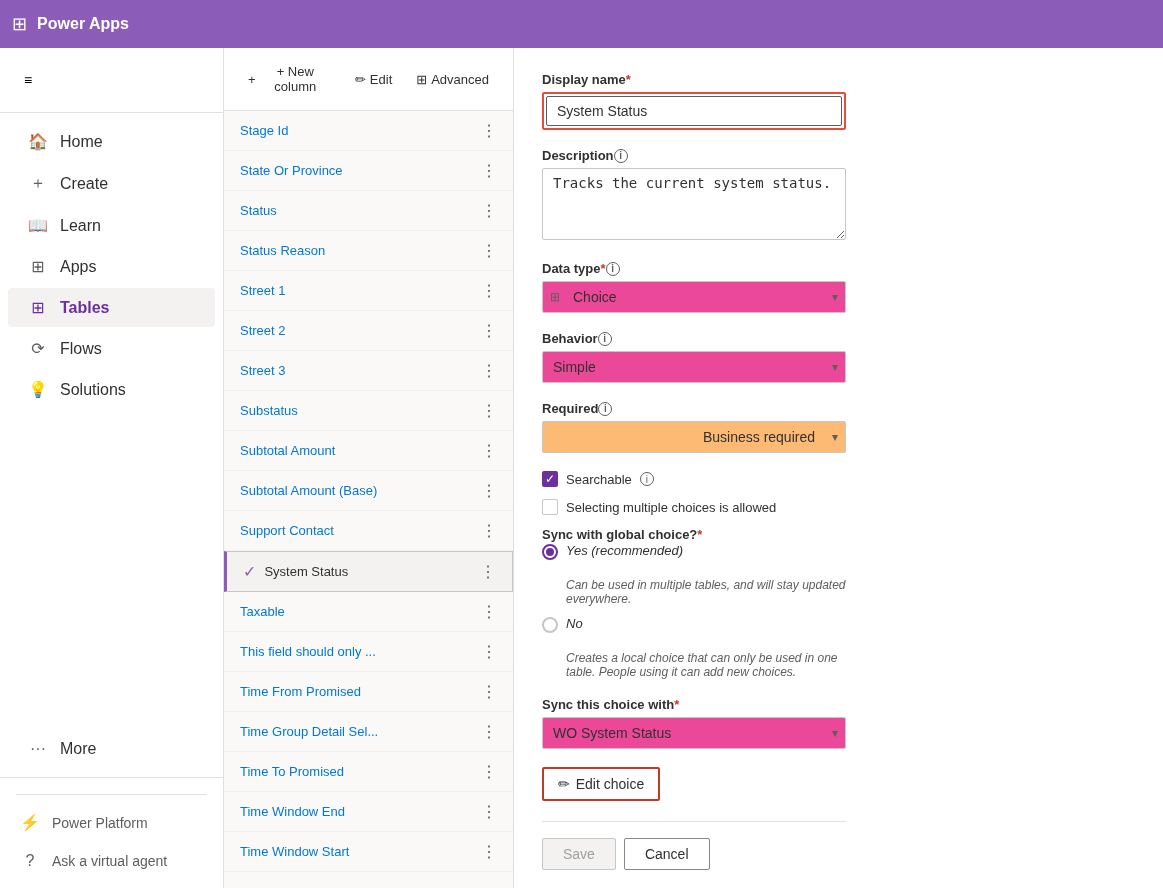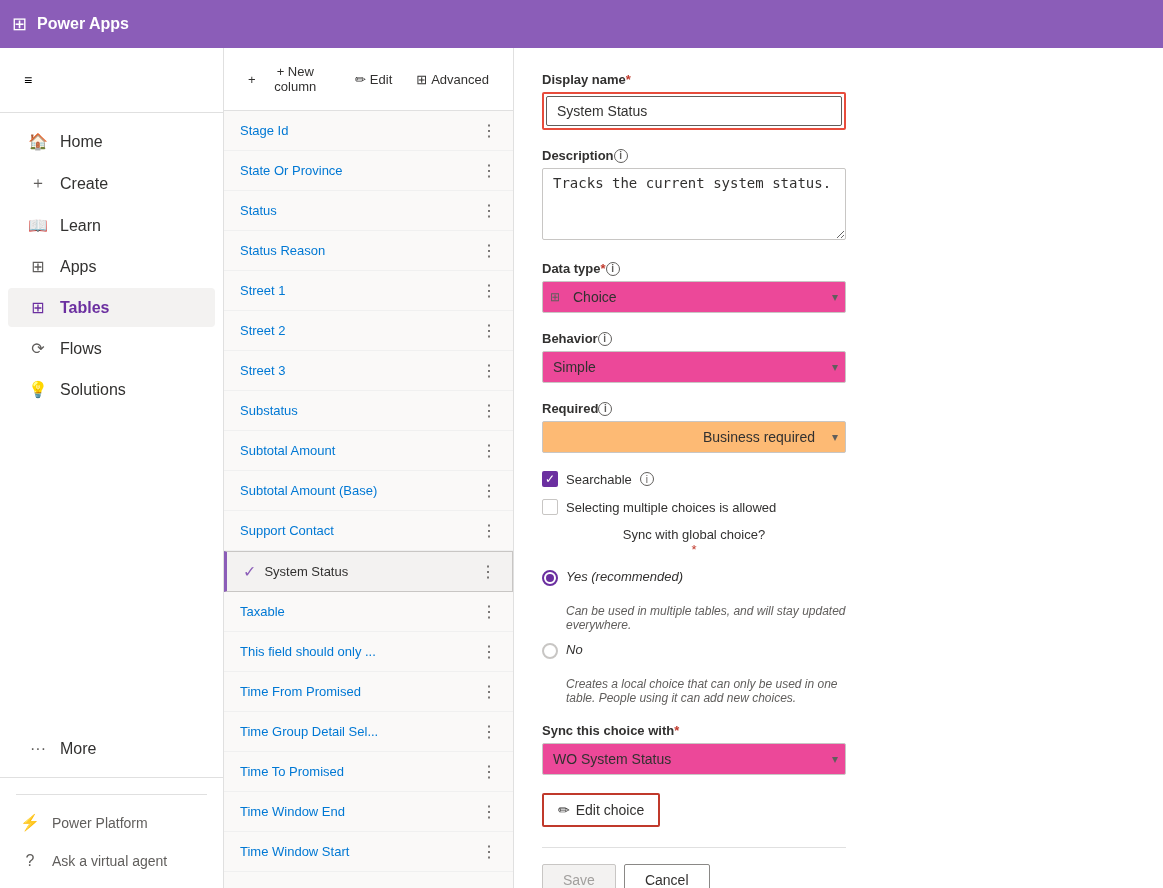--- a/index.html
+++ b/index.html
@@ -283,24 +283,23 @@
       border-radius: 50%;
       background: #6b2fa0;
     }
     .radio-custom.unselected { border-color: #c8c6c4; }
     .radio-text-group {}
     .radio-label { font-size: 13px; color: #323130; font-weight: 500; }
     .radio-desc { font-size: 12px; color: #605e5c; margin-top: 20px; }
 
     .section-label {
       font-size: 13px;
-      font-weight: 400;
-      color: #323130;
-      margin-bottom: 12px;
-      flex-direction: column;
+      font-weight: 700;
+      color: #323130;
+      margin-bottom: 1px;
     }
 
     
     .edit-choice-btn {
       display: flex;
       align-items: center;
       gap: 6px;
       padding: 7px 14px;
       border: 2px solid #c0392b;
       border-radius: 2px;

